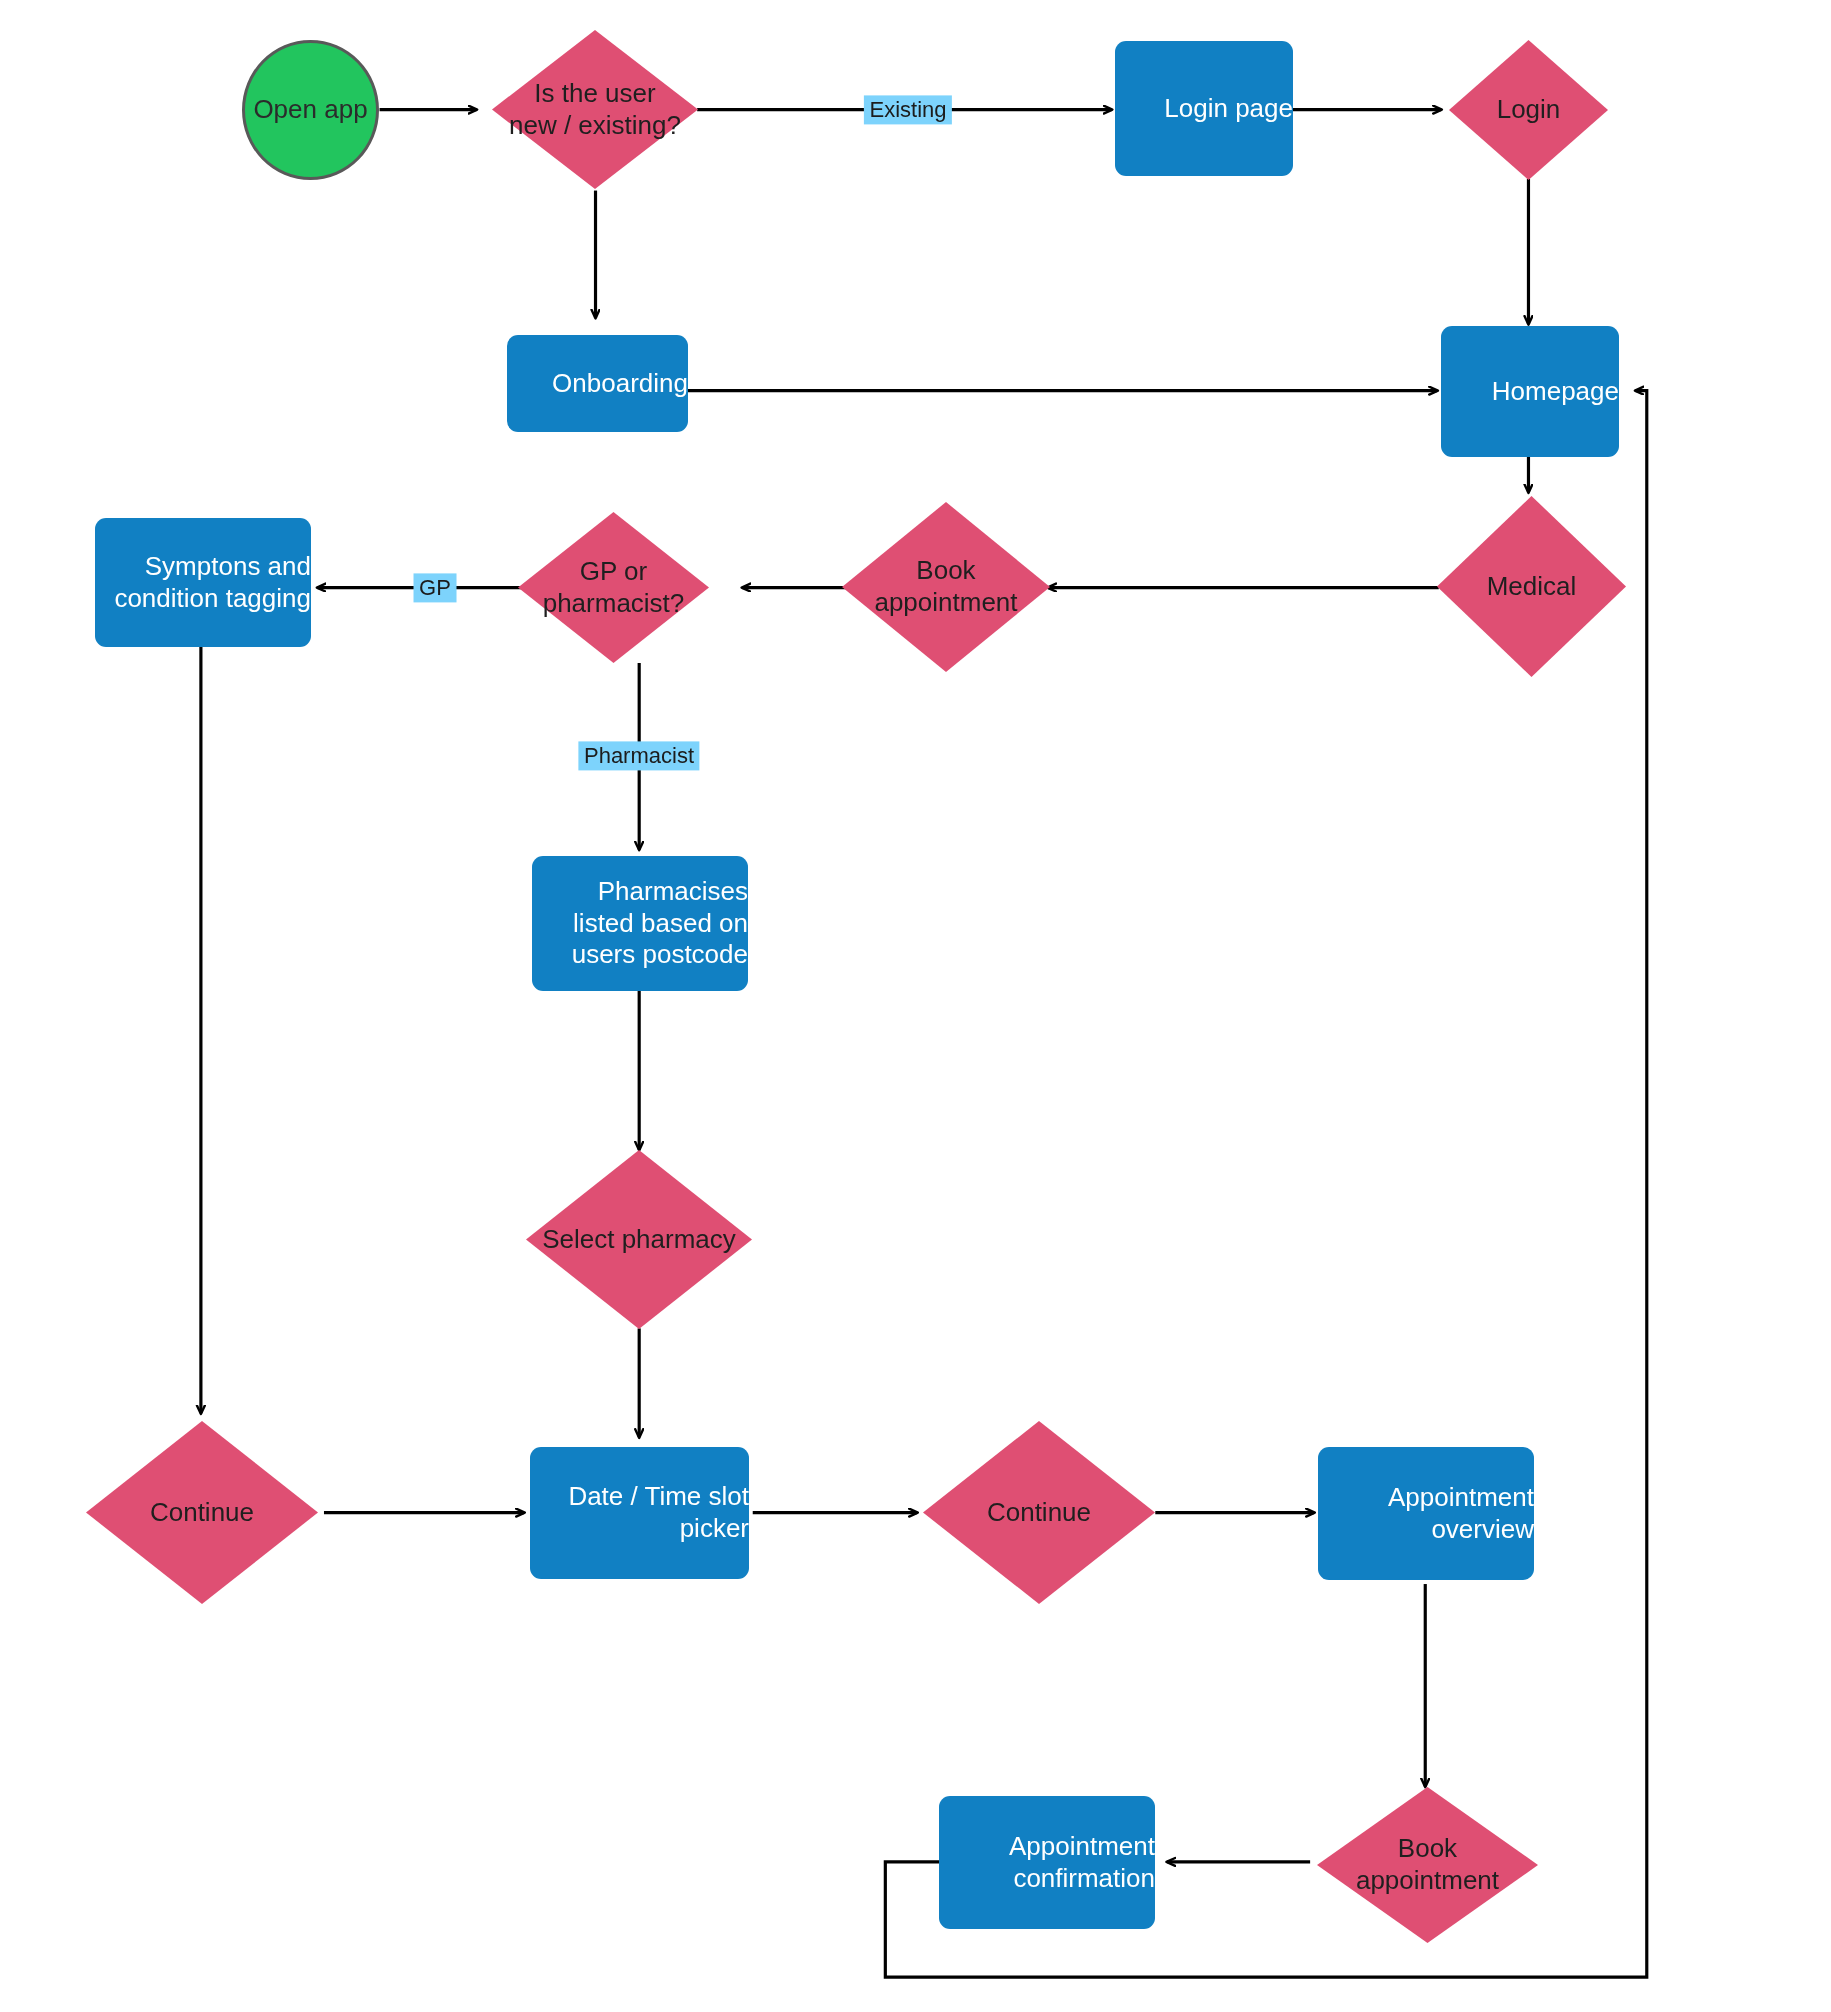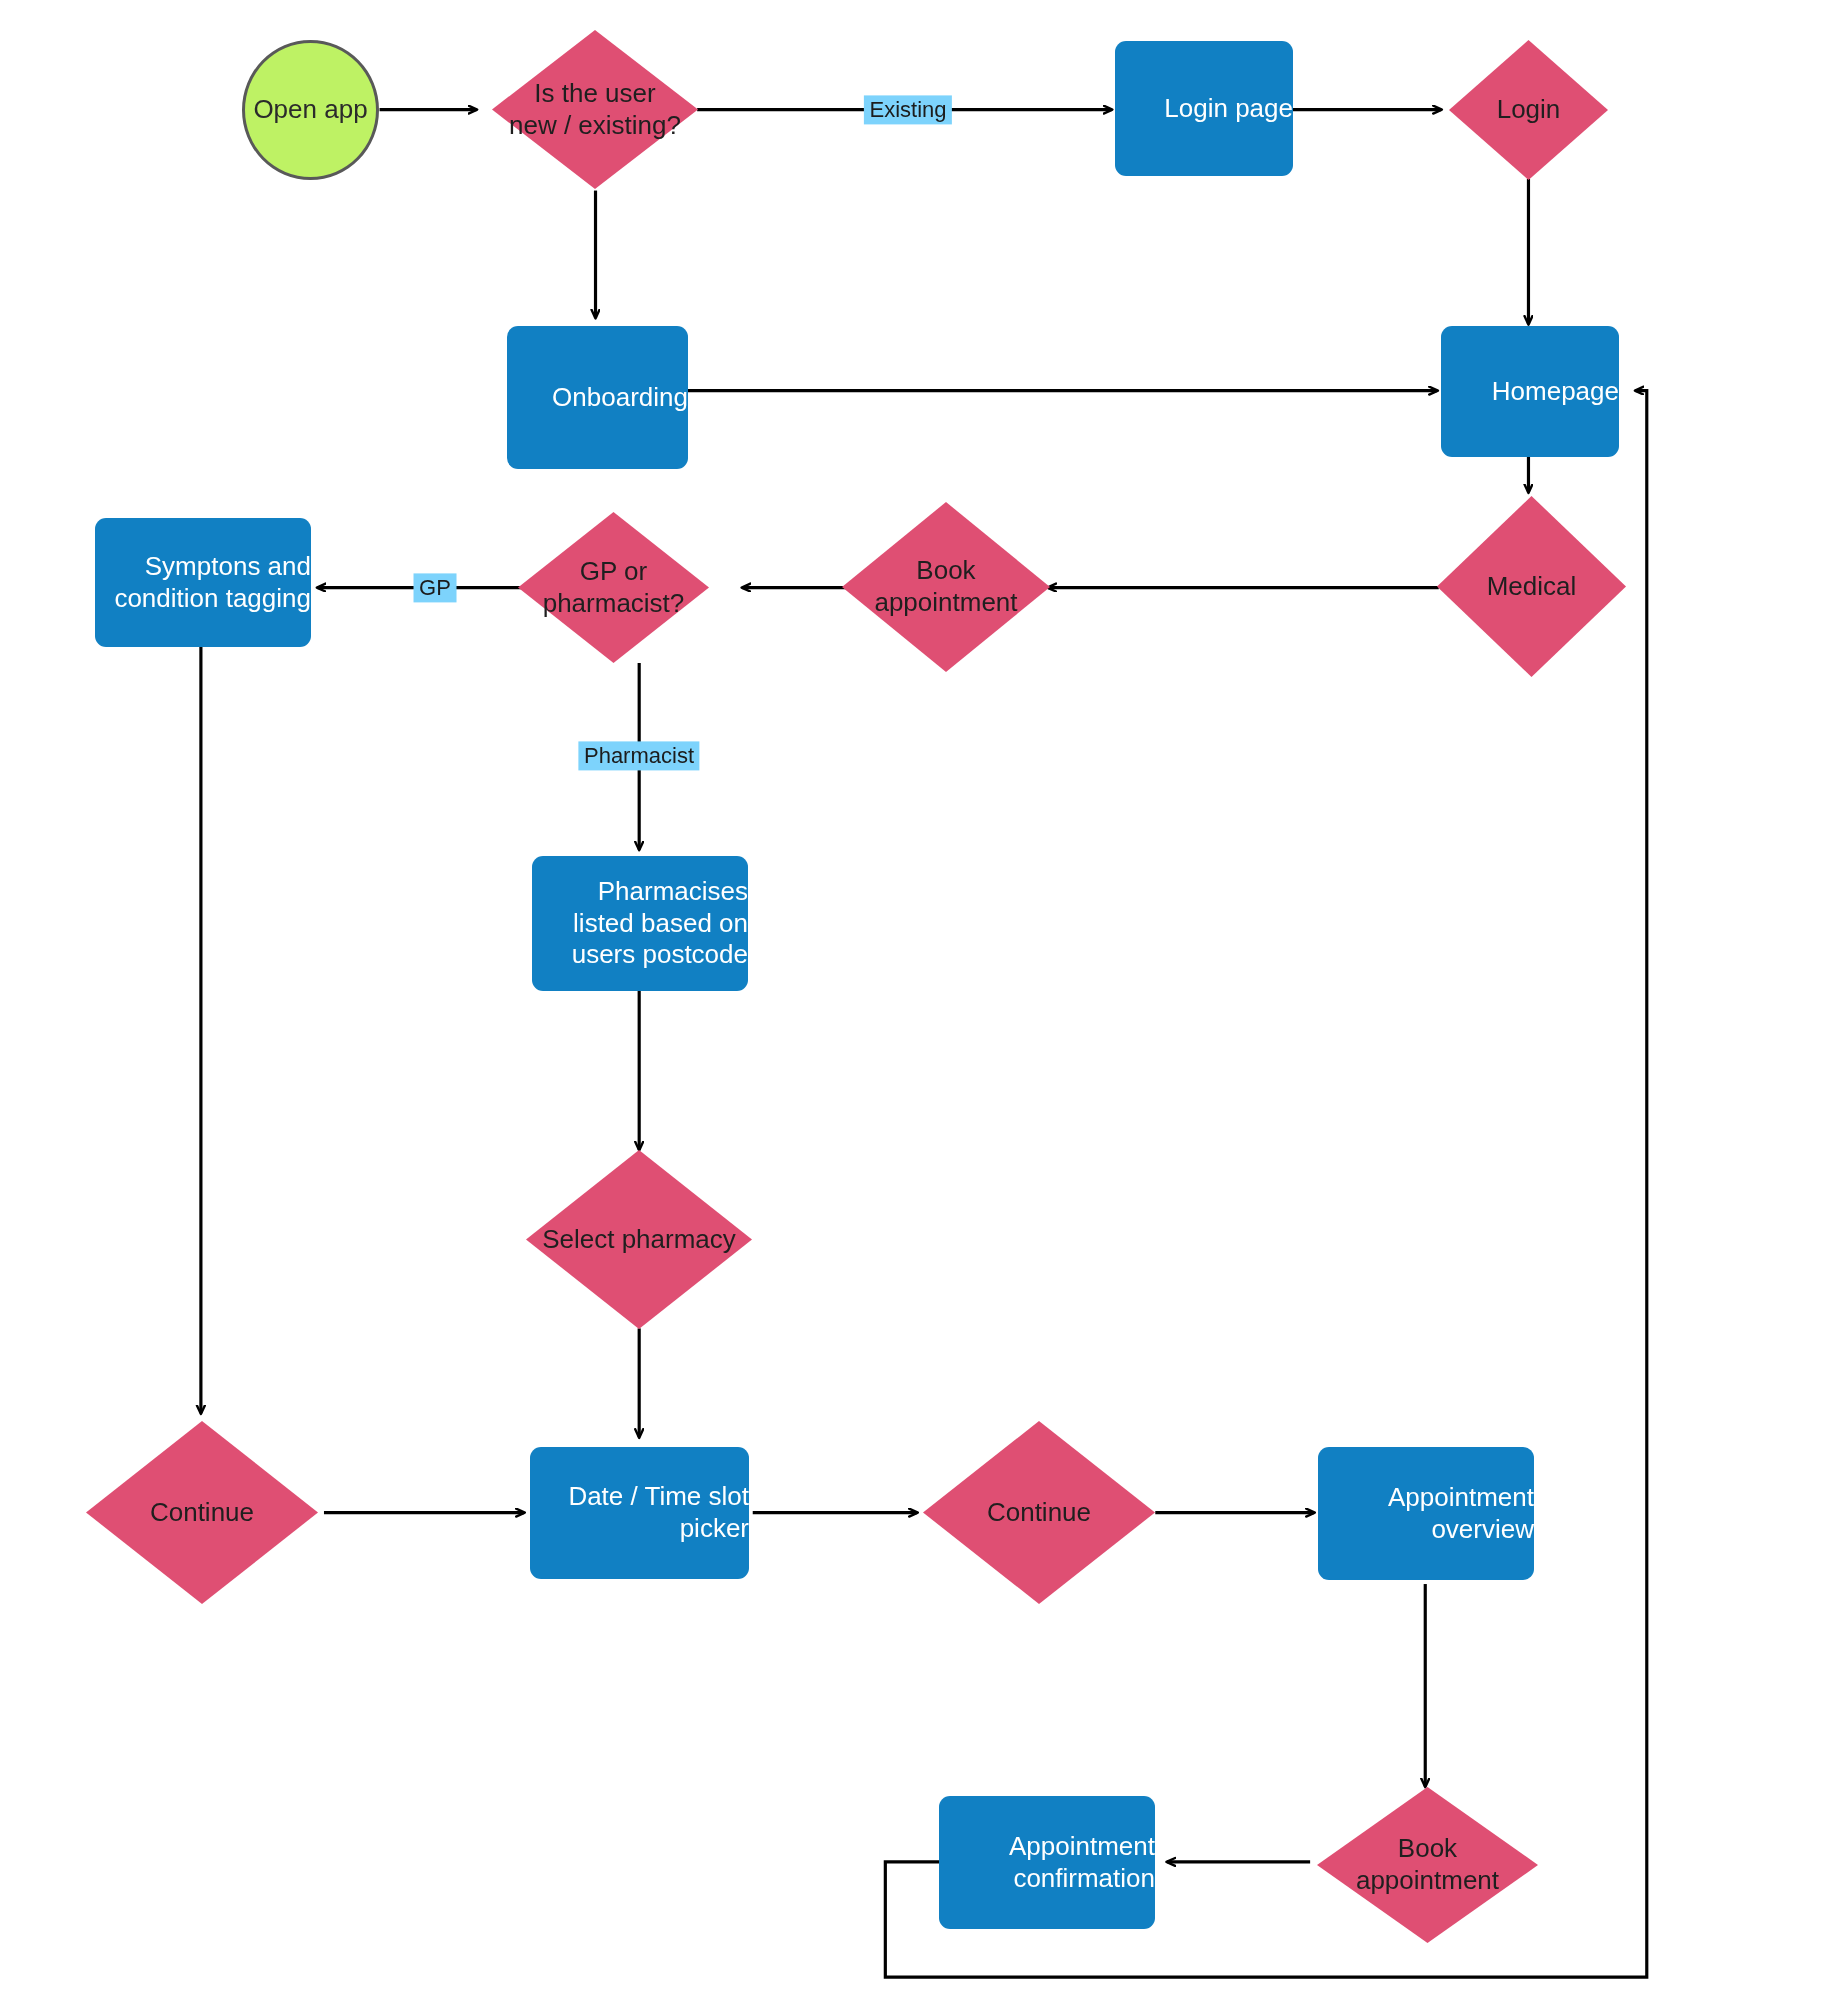--- a/index.html
+++ b/index.html
@@ -57,21 +57,21 @@
     background: #DF4F73;
     clip-path: polygon(50% 0%, 100% 50%, 50% 100%, 0% 50%);
     border-radius: 4.8px;
   }
   .node-decision .node-label {
     position: relative;
     z-index: 2;
     padding: 0 4.8px;
   }
   .node-terminal {
-    background: #bef264;
+    background: #22c55e;
     color: #2b2b2b;
     border: 3.2px solid #595959;
     border-radius: 50%;
     font-size: 26px;
   }
   .edge-label {
     position: absolute;
     background: #7dd3fc;
     color: #1c1c1c;
     font-size: 22px;
@@ -148,21 +148,21 @@
 
   <div class="node node-process" style="left:1115px; top:41px; width:178px; height:135px;">
     <span class="node-label">Login page</span>
   </div>
 
   <div class="node node-decision" style="left:1449px; top:40px; width:159px; height:140px;">
     <div class="diamond-bg"></div>
     <span class="node-label">Login</span>
   </div>
 
-  <div class="node node-process" style="left:507px; top:326px; width:181px; height:143px;">
+  <div class="node node-process" style="left:507px; top:335px; width:181px; height:97px;">
     <span class="node-label">Onboarding</span>
   </div>
 
   <div class="node node-process" style="left:1441px; top:326px; width:178px; height:131px;">
     <span class="node-label">Homepage</span>
   </div>
 
   <div class="node node-decision" style="left:1437px; top:496px; width:189px; height:181px;">
     <div class="diamond-bg"></div>
     <span class="node-label">Medical</span>

